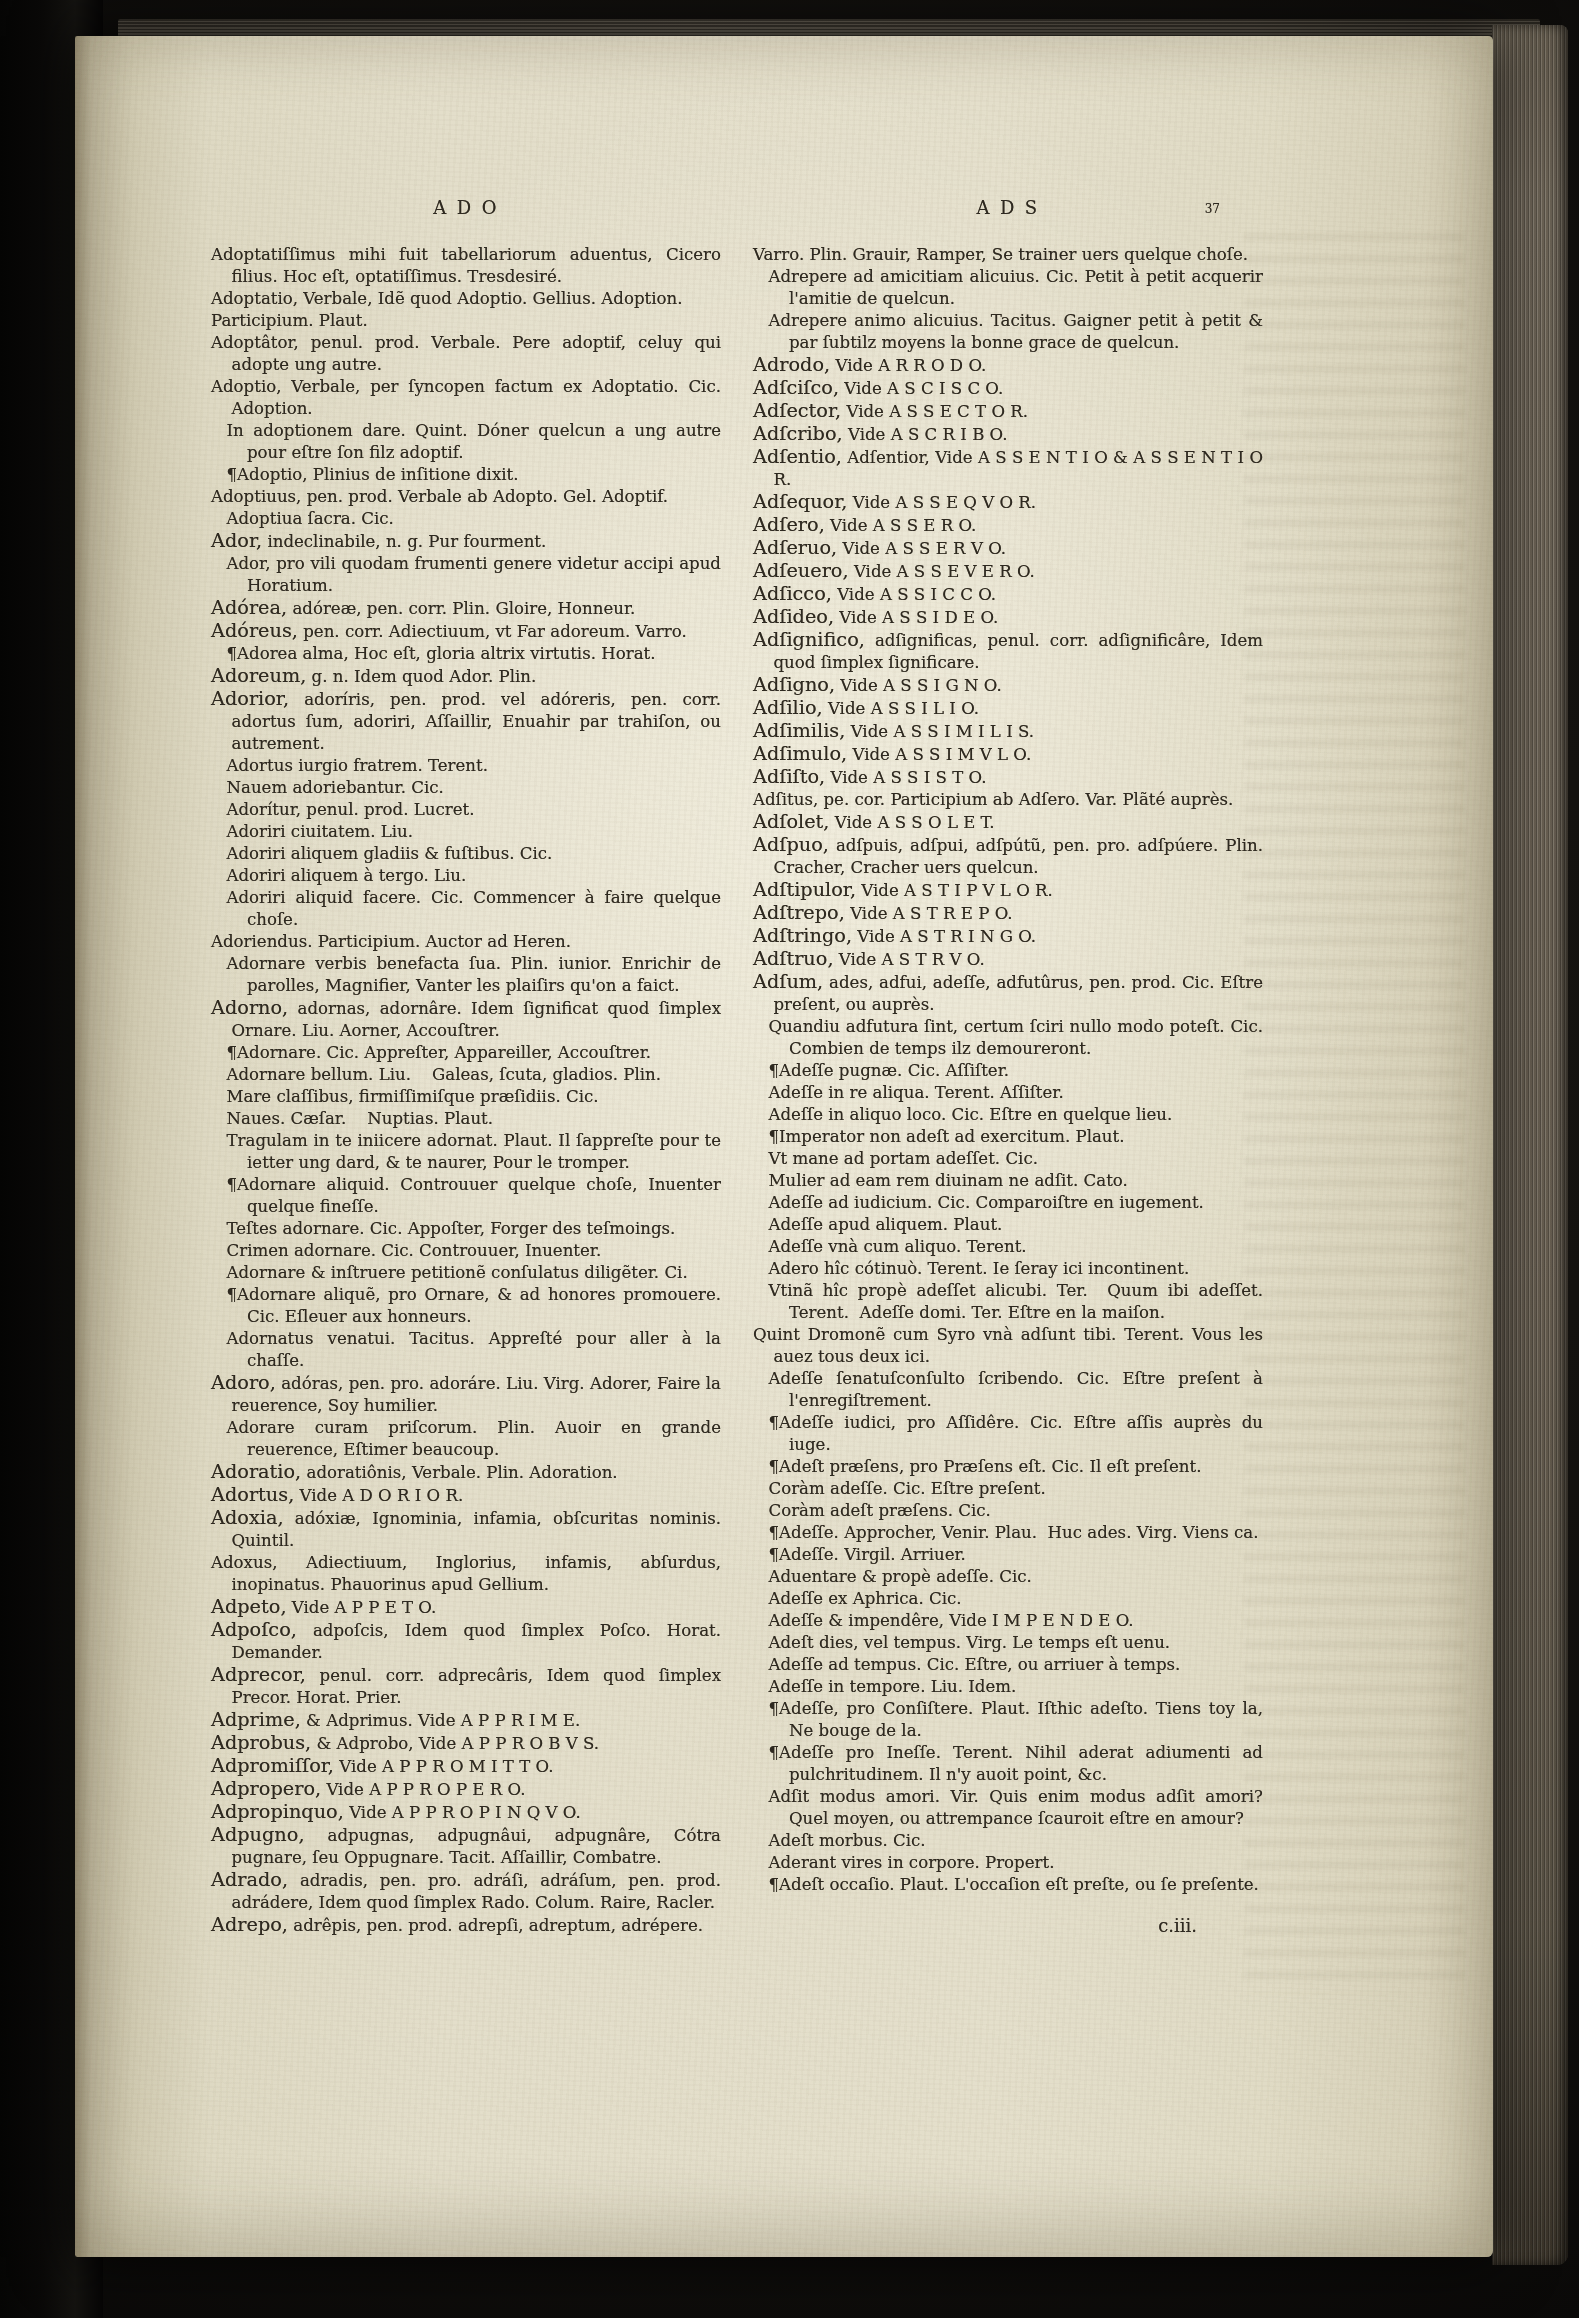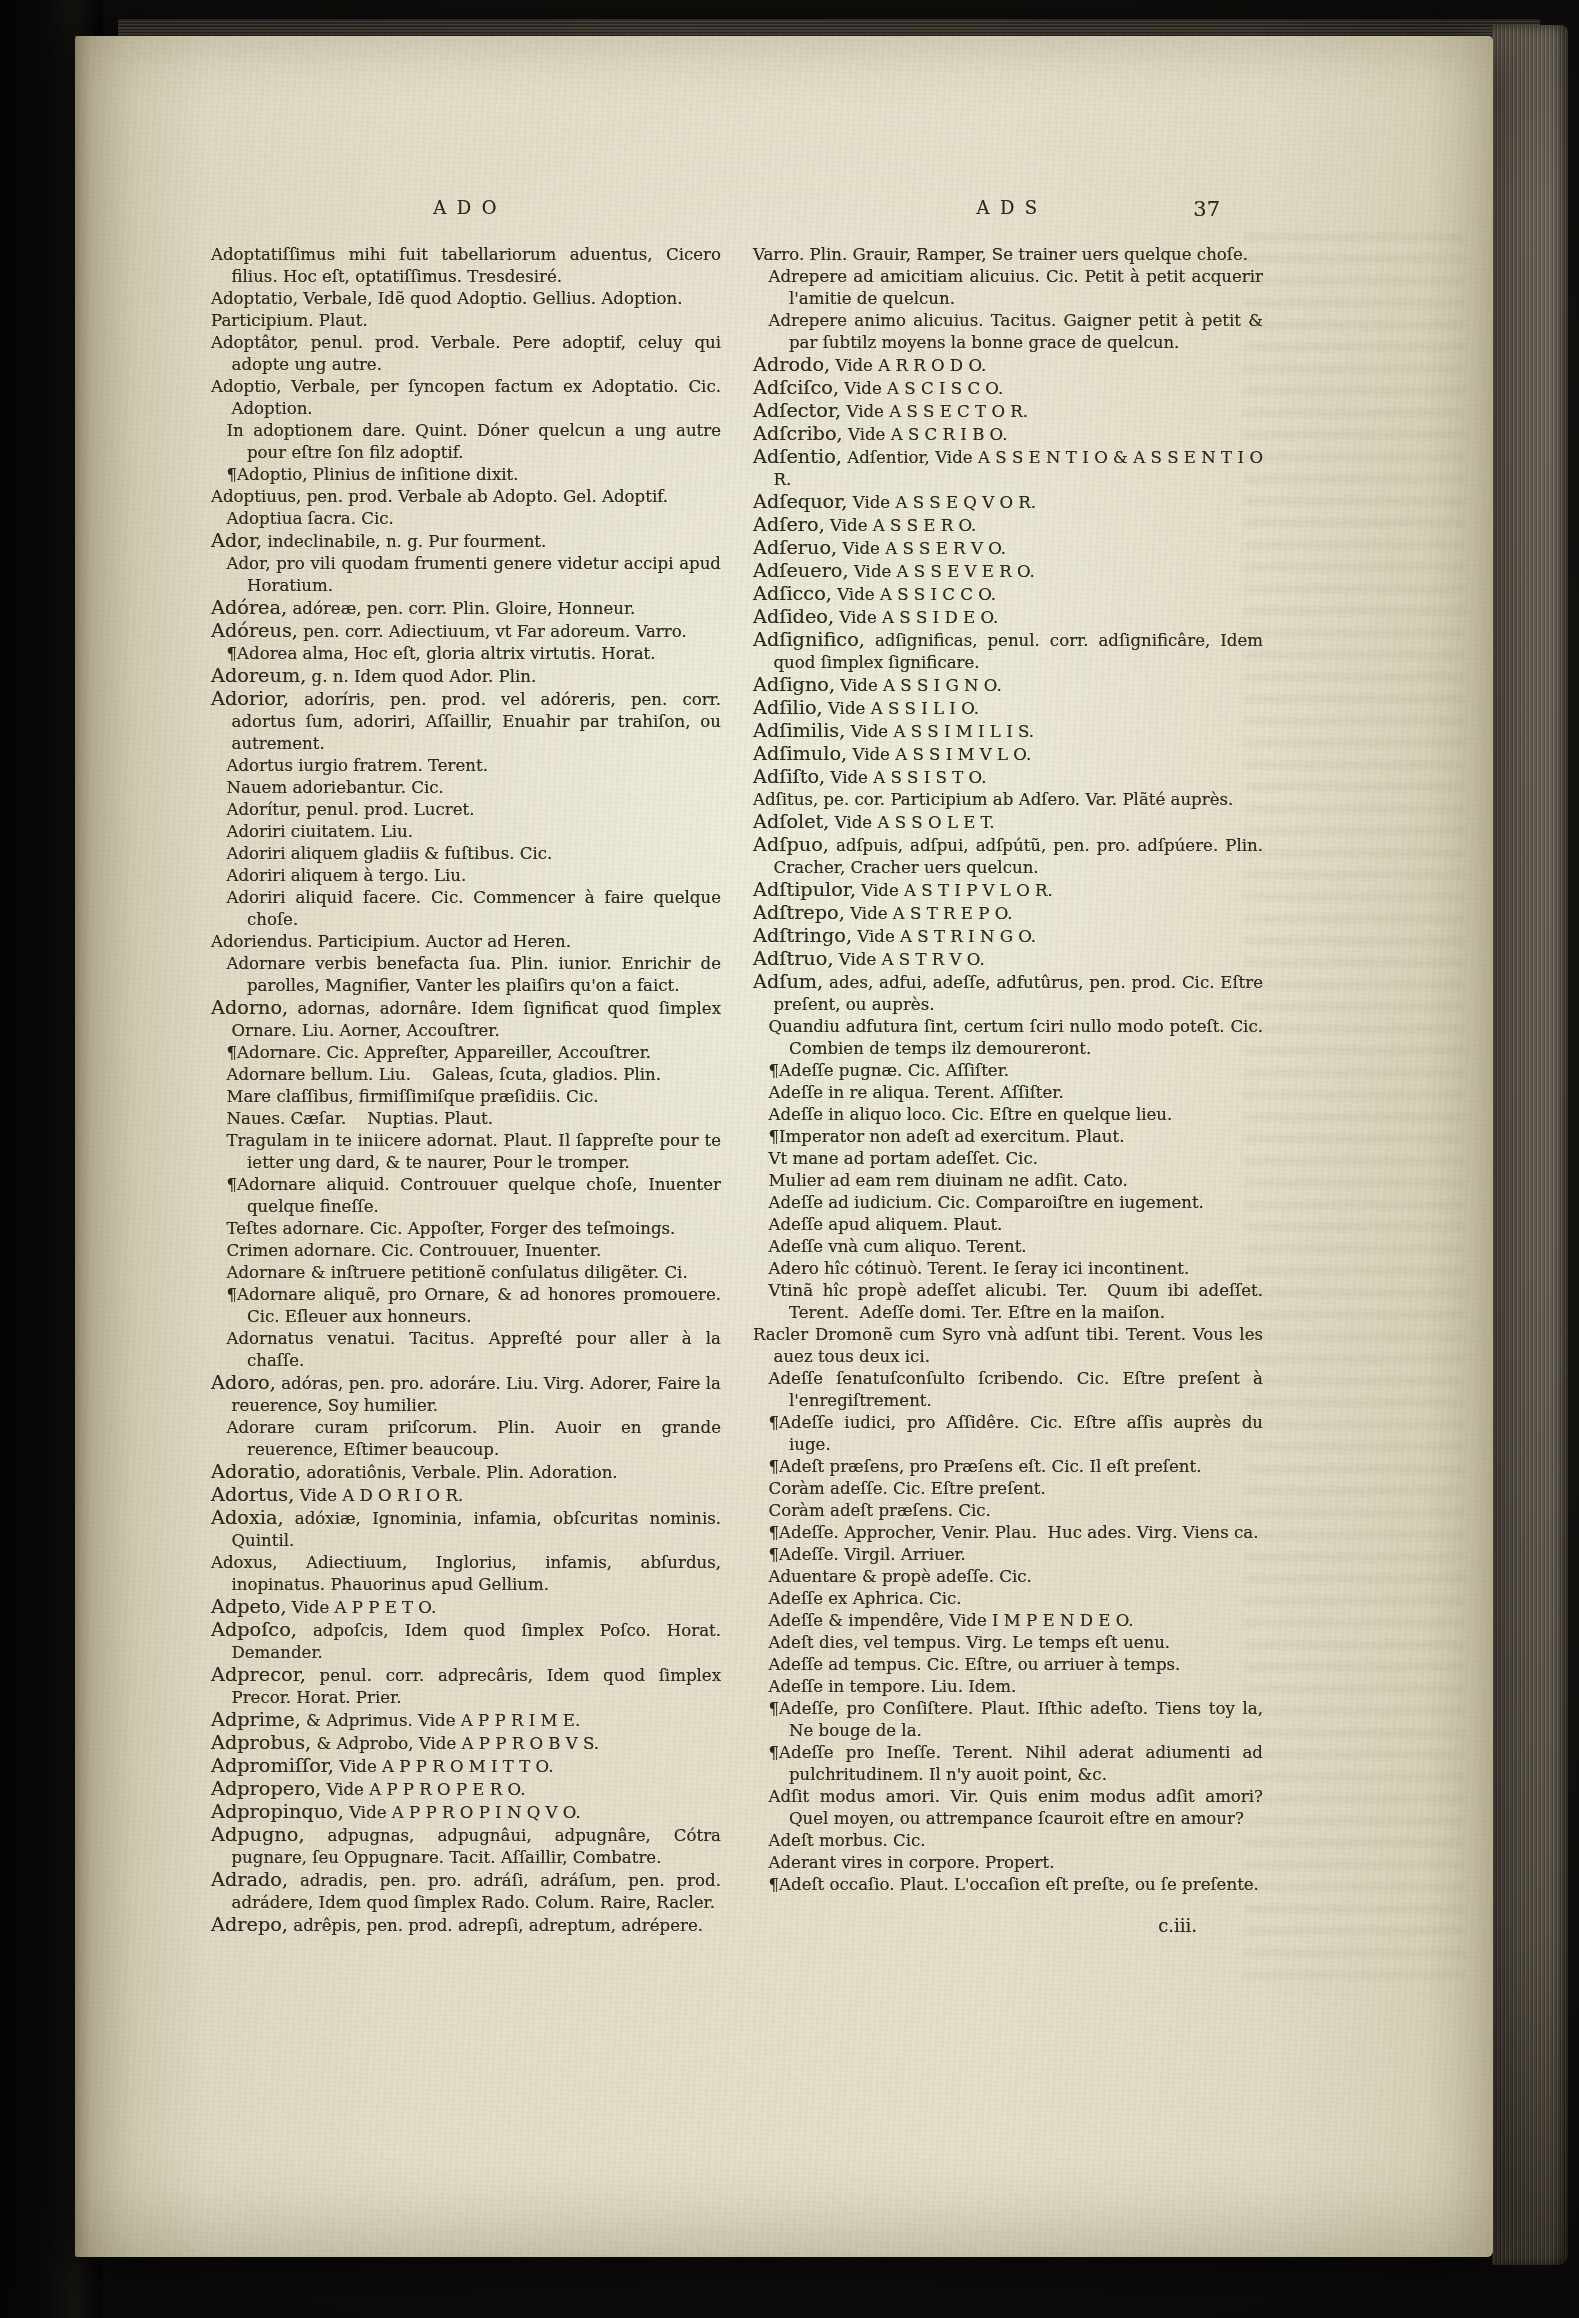--- a/index.html
+++ b/index.html
@@ -45,21 +45,21 @@
     background:repeating-linear-gradient(to bottom, rgba(95,84,60,.12) 0 8px, rgba(0,0,0,0) 8px 22px);
     filter:blur(2px);opacity:.45;
   }
   .textblock{
     position:absolute;left:136px;top:161px;width:1052px;
     color:#2e2920;font-size:16.6px;line-height:22px;
     text-shadow:0 0 0.5px rgba(52,42,26,.55);
   }
   .runhead{display:flex;gap:32px;position:relative;margin-bottom:25px;}
   .runhead .rh{width:510px;text-align:center;font-size:18px;letter-spacing:2.4px;}
-  .pagenum{position:absolute;right:43px;top:0.8px;font-size:21px;letter-spacing:0;}
+  .pagenum{position:absolute;right:43px;top:0.8px;font-size:12px;letter-spacing:0;}
   .columns{display:flex;gap:32px;align-items:flex-end;}
   .col{width:510px;}
   .entry{margin:0;text-align:justify;padding-left:20.5px;text-indent:-20.5px;}
   .entry.sub{padding-left:36px;}
   .headword{font-size:19.3px;}
   .signature{text-align:right;padding-right:66px;margin-top:19px;font-size:18px;}
 </style>
 </head>
 <body>
 
@@ -171,21 +171,21 @@
               <p class="entry sub">Adeſſe in re aliqua. Terent. Aſſiſter.</p>
               <p class="entry sub">Adeſſe in aliquo loco. Cic. Eſtre en quelque lieu.</p>
               <p class="entry sub">¶Imperator non adeſt ad exercitum. Plaut.</p>
               <p class="entry sub">Vt mane ad portam adeſſet. Cic.</p>
               <p class="entry sub">Mulier ad eam rem diuinam ne adſit. Cato.</p>
               <p class="entry sub">Adeſſe ad iudicium. Cic. Comparoiſtre en iugement.</p>
               <p class="entry sub">Adeſſe apud aliquem. Plaut.</p>
               <p class="entry sub">Adeſſe vnà cum aliquo. Terent.</p>
               <p class="entry sub">Adero hîc cótinuò. Terent. Ie ſeray ici incontinent.</p>
               <p class="entry sub">Vtinã hîc propè adeſſet alicubi. Ter.&nbsp;&nbsp;Quum ibi adeſſet. Terent.&nbsp;&nbsp;Adeſſe domi. Ter. Eſtre en la maiſon.</p>
-              <p class="entry">Racler Dromonẽ cum Syro vnà adſunt tibi. Terent. Vous les auez tous deux ici.</p>
+              <p class="entry">Quint Dromonẽ cum Syro vnà adſunt tibi. Terent. Vous les auez tous deux ici.</p>
               <p class="entry sub">Adeſſe ſenatuſconſulto ſcribendo. Cic. Eſtre preſent à l'enregiſtrement.</p>
               <p class="entry sub">¶Adeſſe iudici, pro Aſſidêre. Cic. Eſtre aſſis auprès du iuge.</p>
               <p class="entry sub">¶Adeſt præſens, pro Præſens eſt. Cic. Il eſt preſent.</p>
               <p class="entry sub">Coràm adeſſe. Cic. Eſtre preſent.</p>
               <p class="entry sub">Coràm adeſt præſens. Cic.</p>
               <p class="entry sub">¶Adeſſe. Approcher, Venir. Plau.&nbsp;&nbsp;Huc ades. Virg. Viens ca.</p>
               <p class="entry sub">¶Adeſſe. Virgil. Arriuer.</p>
               <p class="entry sub">Aduentare &amp; propè adeſſe. Cic.</p>
               <p class="entry sub">Adeſſe ex Aphrica. Cic.</p>
               <p class="entry sub">Adeſſe &amp; impendêre, Vide I M P E N D E O.</p>

